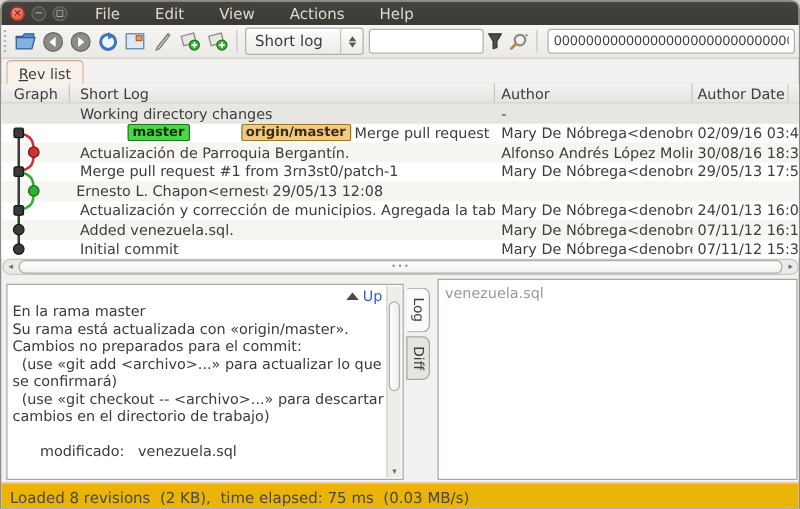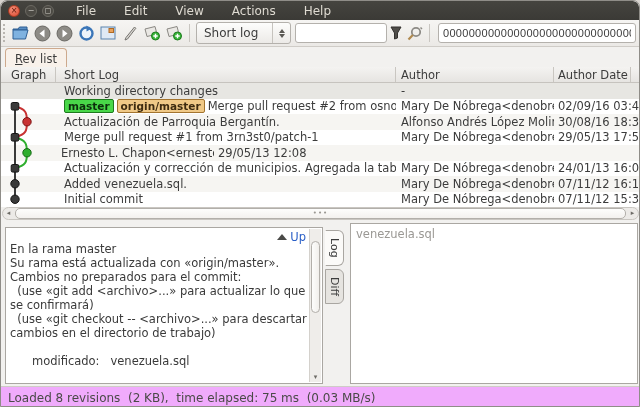--- a/index.html
+++ b/index.html
@@ -58,21 +58,21 @@
   .hc-corner{flex:1;border-right:none;background:linear-gradient(#f4f3f1,#e6e4e1);}
   .rl-body{position:absolute;left:0;top:82px;width:640px;height:124px;background:#fff;}
   .rl-row{display:flex;height:15.5px;align-items:center;font-size:11.5px;color:#3c3c3c;}
   .rl-row.wd{background:#e7e6e2;}
   .rl-row.alt{background:#f6f5f2;}
   .c-graph{width:55px;}
   .c-short{width:340px;padding-left:8px;box-sizing:border-box;white-space:nowrap;overflow:hidden;display:flex;align-items:center;}
   .c-author{width:158px;padding-left:5px;box-sizing:border-box;white-space:nowrap;overflow:hidden;}
   .c-date{width:77px;padding-left:4px;box-sizing:border-box;white-space:nowrap;}
   .graph-svg{position:absolute;left:0;top:0;}
-  .badge{font-size:10.5px;font-weight:bold;padding:0 3px;border-radius:2px;margin-right:3px;line-height:12px;}
+  .badge{font-size:10.5px;font-weight:bold;padding:0 3px;border-radius:2px;margin-right:3px;line-height:12px;margin-left:38px;}
   .badge.head{background:#49d climate;}
   .badge.head{background:#49d749;border:1px solid #1d7a1d;color:#0c2d0c;}
   .badge.remote{background:#f0c987;border:1px solid #a3742f;color:#3d2b10;text-align:center;}
   
   .hscroll{position:absolute;left:1px;top:206px;width:637px;height:13px;
     background:#eceae7;border:1px solid #c9c6c1;border-radius:7px;box-sizing:border-box;
     display:flex;align-items:center;}
   .hs-arrow{width:11px;text-align:center;font-size:7px;color:#6d6b66;line-height:11px;}
   .hs-thumb{flex:1;height:9px;margin:0 1px;background:linear-gradient(#fdfdfc,#f3f1ee);
     border:1px solid #b2afaa;border-radius:5px;display:flex;align-items:center;justify-content:center;}
@@ -95,21 +95,21 @@
   .side-tabs{position:absolute;left:324px;top:229px;width:22px;}
   .vtab{writing-mode:vertical-rl;font-size:11px;color:#3c3c3c;padding:7px 2px;
     border:1px solid #a9a6a1;border-radius:0 6px 6px 0;margin-bottom:3px;text-align:center;}
   .vtab.sel{background:#fbfaf8;border-left:1px solid #fbfaf8;}
   .vtab.unsel{background:#e6e4e0;}
   .pane-files{position:absolute;left:349px;top:222px;width:288px;height:161px;
     background:#fff;border:1px solid #aaa7a2;box-sizing:border-box;font-size:11.5px;}
   .file-item{color:#9a9894;padding:3px 0 0 5px;white-space:nowrap;}
   
   .statusbar{position:absolute;left:0;top:385px;width:100%;height:22px;
-    background:#f0abfc;border-top:1px solid #cfccc7;display:flex;align-items:center;box-sizing:border-box;}
+    background:#eab308;border-top:1px solid #cfccc7;display:flex;align-items:center;box-sizing:border-box;}
   .status-text{font-size:12px;color:#4a4a48;margin-left:7px;white-space:pre;}
   svg{display:block;}
 </style>
 </head>
 <body>
 
 <div id="app">
 
   <div class="titlebar">
     <div class="winbtn close">×</div>

